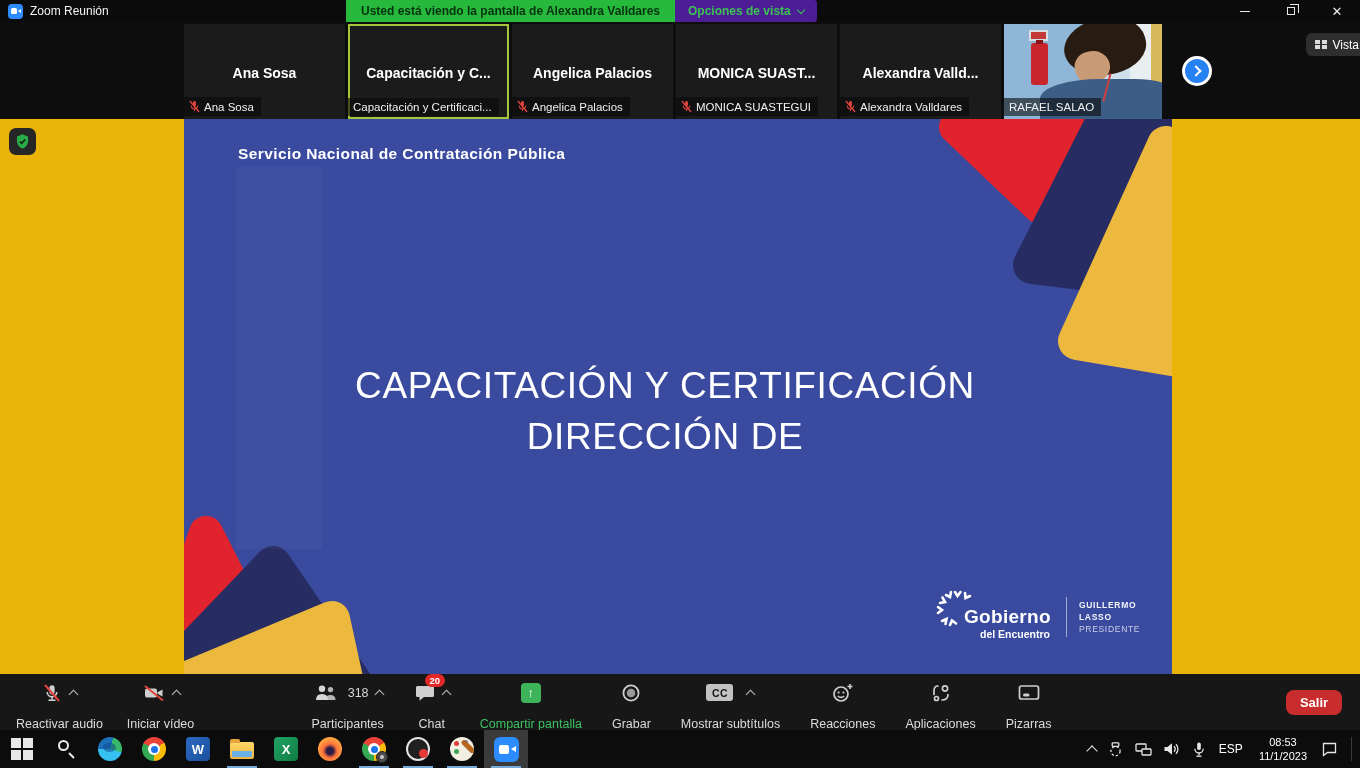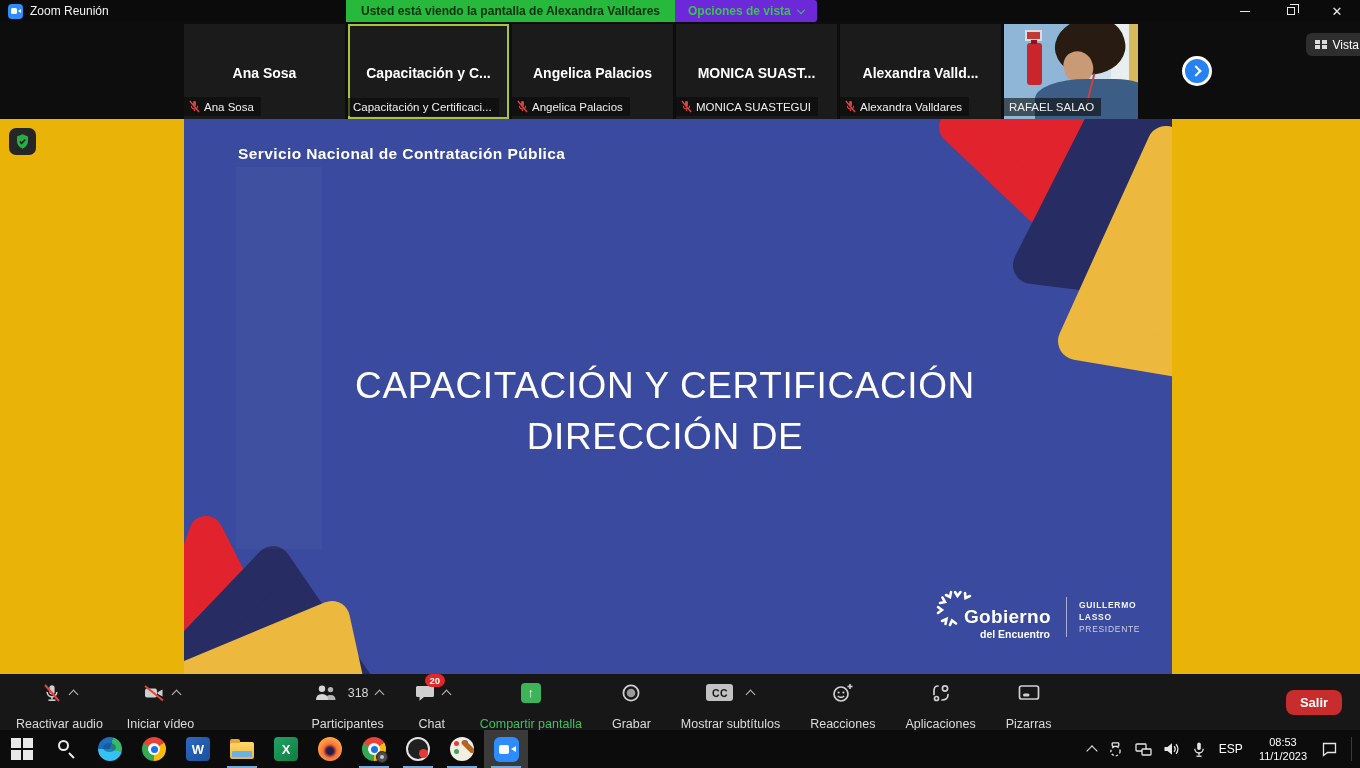--- a/index.html
+++ b/index.html
@@ -8,34 +8,34 @@
 
   
   .titlebar{position:absolute;left:0;top:0;width:1360px;height:22px;background:#0b0b0b;display:flex;align-items:center;}
   .tb-left{display:flex;align-items:flex-start;gap:7px;padding-left:8px;}
   .zoom-cam-sm{width:15px;height:15px;border-radius:4px;background:var(--zoom_blue,#2d8cff);position:relative;}
   .zoom-cam-sm i{position:absolute;left:3px;top:4.5px;width:6px;height:6px;background:#fff;border-radius:1.5px;}
   .zoom-cam-sm b{position:absolute;right:2.2px;top:5px;width:0;height:0;border-right:3.5px solid #fff;border-top:2.5px solid transparent;border-bottom:2.5px solid transparent;}
   .app-title{color:#f2f2f2;font-size:12px;}
   .banner{position:absolute;left:346px;top:0;height:22px;display:flex;align-items:stretch;}
   .banner-green{background:var(--banner_green,#27b93c);color:#06320f;font-size:12px;font-weight:700;display:flex;align-items:center;padding:0 15px;}
-  .banner-pill{background:#6d28d9;color:#3cc152;font-size:12px;font-weight:700;display:flex;align-items:center;gap:7px;padding:0 13px;border-radius:0 3px 3px 0;cursor:default;}
+  .banner-pill{background:#4c1d95;color:#3cc152;font-size:12px;font-weight:700;display:flex;align-items:center;gap:7px;padding:0 13px;border-radius:0 3px 3px 0;cursor:default;}
   .caret-dn{width:6px;height:6px;border-left:1.6px solid #3cc152;border-top:1.6px solid #3cc152;transform:rotate(225deg);margin-top:-3px;}
   .win-controls{position:absolute;right:0;top:0;height:22px;display:flex;}
   .wc{width:46px;height:22px;display:flex;align-items:center;justify-content:center;color:#e8e8e8;}
   .wc-min i{display:block;width:10px;height:0;border-top:1.4px solid #e8e8e8;}
   .wc-rst i{display:block;width:8px;height:8px;border:1.2px solid #e8e8e8;position:relative;}
   .wc-rst i:after{content:'';position:absolute;left:2px;top:-4px;width:8px;height:8px;border-top:1.2px solid #e8e8e8;border-right:1.2px solid #e8e8e8;}
   .wc-cls{font-size:13px;}
 
   
   .strip{position:absolute;left:0;top:22px;width:1360px;height:97px;background:#0d0d0d;}
   .tiles{position:absolute;left:184px;top:2px;height:95px;display:flex;gap:3px;}
   .tile{position:relative;width:161px;height:95px;background:#1b1b1b;overflow:hidden;}
-  .tile:last-child{width:134px;}
+  .tile:last-child{width:158px;}
   .tile.active{outline:2px solid #a6c539;outline-offset:-2px;}
   .tile-name{position:absolute;left:0;right:0;top:41px;text-align:center;color:#fff;font-size:14px;font-weight:700;white-space:nowrap;overflow:hidden;}
   .tile-label{position:absolute;left:0;bottom:3px;background:rgba(10,10,10,.6);color:#f0f0f0;font-size:11.5px;padding:3px 7px 3px 5px;display:flex;align-items:center;gap:4px;max-width:96%;white-space:nowrap;}
   .mini-mic{display:none;flex:0 0 auto;}
   .tile.muted .mini-mic{display:block;}
   
   .scene{position:absolute;inset:0;background:linear-gradient(90deg,#8fb6d6 0 54%,#cfe0ec 54% 80%,#e9eef1 80% 93%,#d8b95c 93%);}
   .ext-sign{position:absolute;left:16%;top:6%;width:12%;height:12%;border:2px solid #d8dfe4;background:#c23a38;}
   .ext{position:absolute;left:17%;top:20%;width:11%;height:44%;background:#c8252c;border-radius:3px;}
   .ext:before{content:'';position:absolute;left:30%;top:-8%;width:40%;height:10%;background:#8a1418;}

